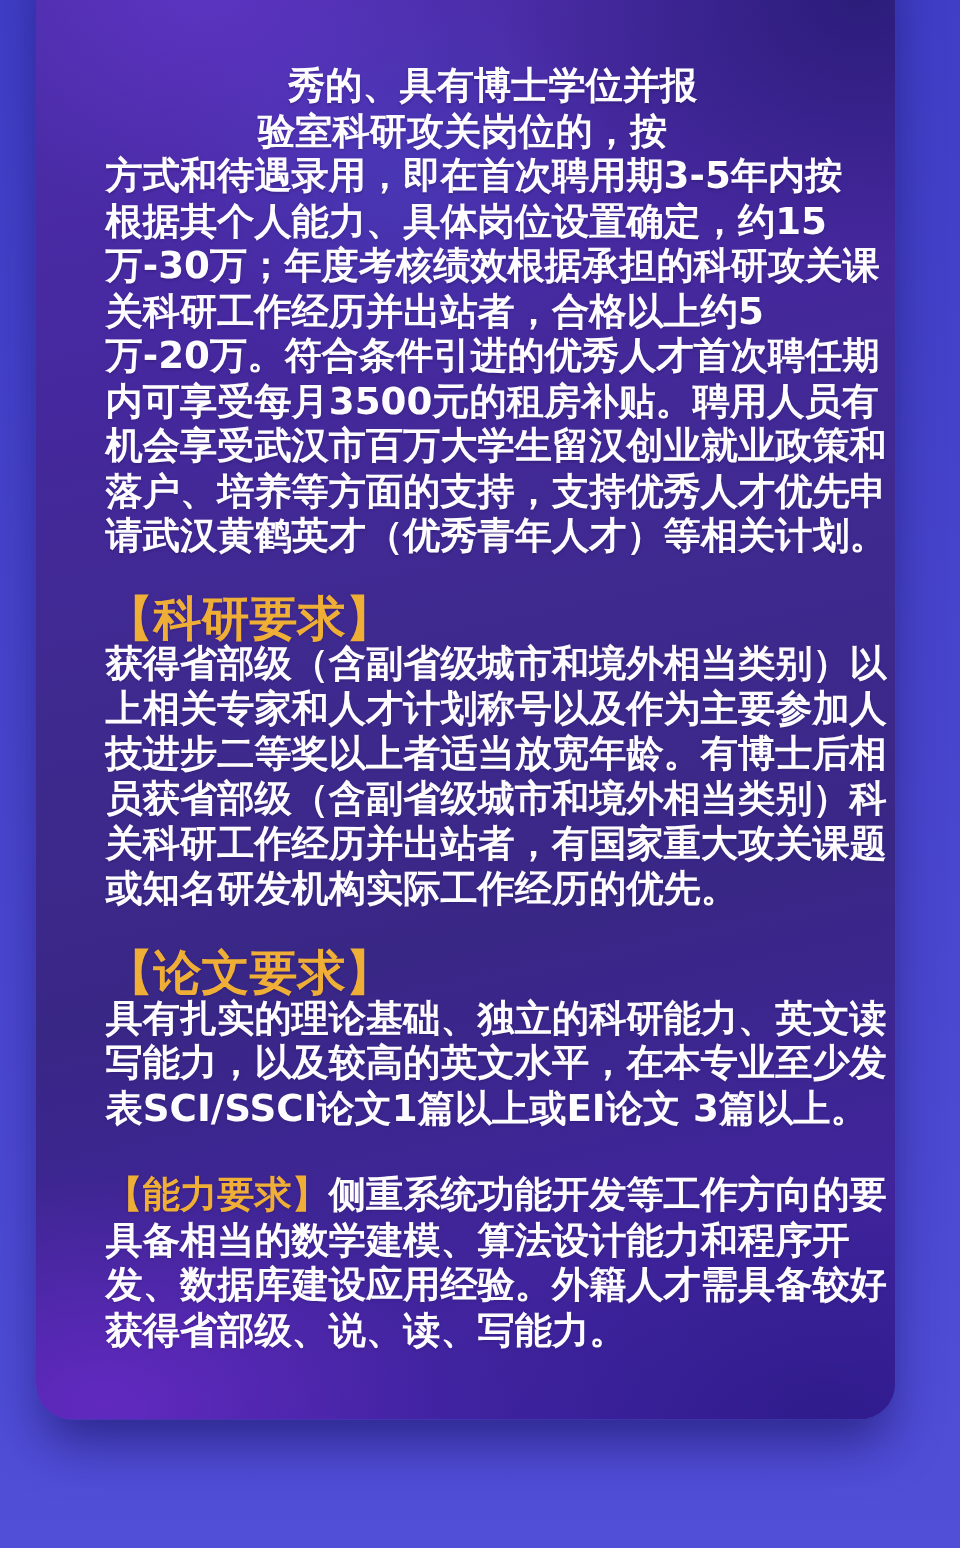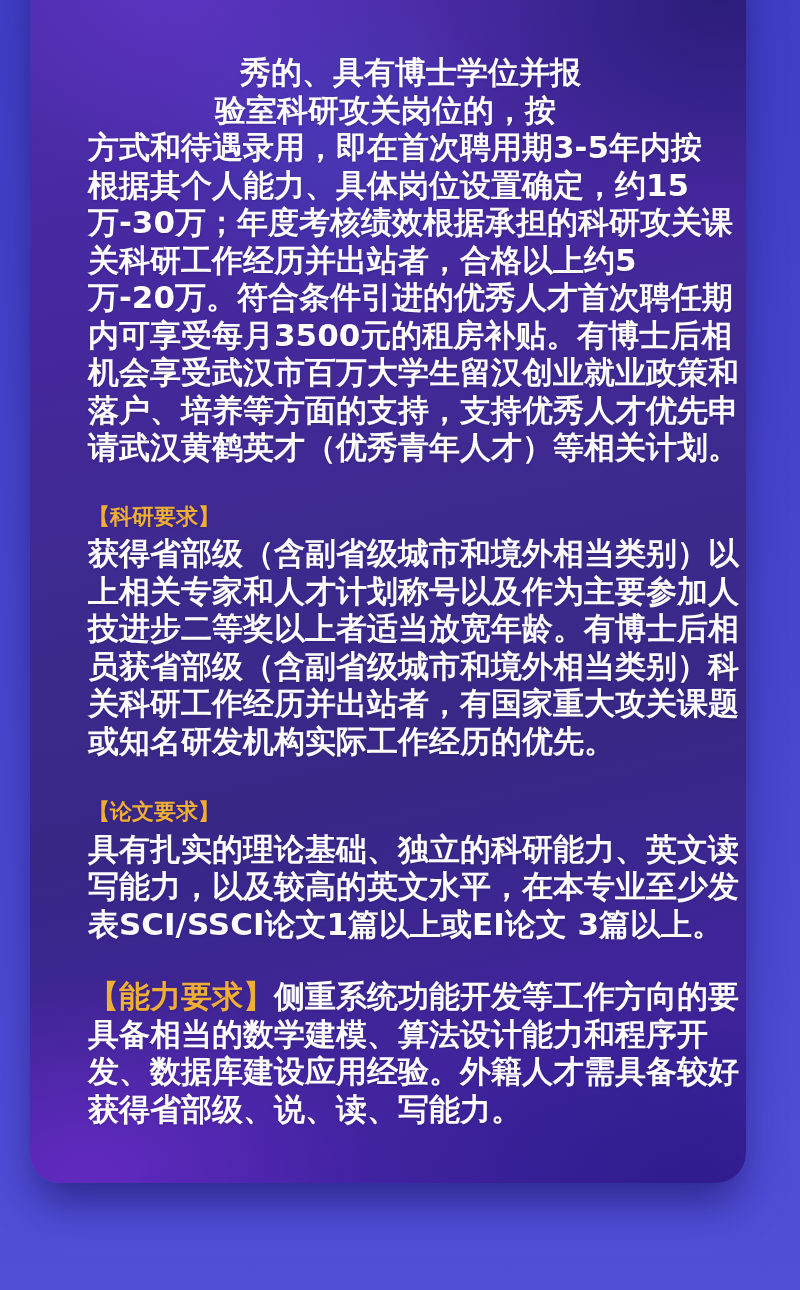--- a/index.html
+++ b/index.html
@@ -33,21 +33,21 @@
     margin-top:48px;
   }
   .line{white-space:nowrap;}
   .indent-1{padding-left:152px;}
   .indent-2{padding-left:127px;}
   .section{margin:0;}
   .sec-research{margin-top:31px;}
   .sec-paper{margin-top:33px;}
   .sec-ability{margin-top:35px;}
   .section-title{
-    margin:0;font-size:22px;line-height:37.5px;font-weight:700;
+    margin:0;font-size:40px;line-height:37.5px;font-weight:700;
     color:#efae35;white-space:nowrap;
   }
   .inline-title{color:#efae35;}
 </style>
 </head>
 <body>
 
 <div class="page">
   <div class="panel">
     
@@ -57,21 +57,21 @@
 
     <div class="line indent-1">秀的、具有博士学位并报</div>
     <div class="line indent-2">验室科研攻关岗位的，按</div>
 
     <div class="section">
       <div class="line">方式和待遇录用，即在首次聘用期3-5年内按</div>
       <div class="line">根据其个人能力、具体岗位设置确定，约15</div>
       <div class="line">万-30万；年度考核绩效根据承担的科研攻关课</div>
       <div class="line">关科研工作经历并出站者，合格以上约5</div>
       <div class="line">万-20万。符合条件引进的优秀人才首次聘任期</div>
-      <div class="line">内可享受每月3500元的租房补贴。有博士后相</div>
+      <div class="line">内可享受每月3500元的租房补贴。聘用人员有</div>
       <div class="line">机会享受武汉市百万大学生留汉创业就业政策和</div>
       <div class="line">落户、培养等方面的支持，支持优秀人才优先申</div>
       <div class="line">请武汉黄鹤英才（优秀青年人才）等相关计划。</div>
     </div>
 
     <div class="section sec-research">
       <h2 class="section-title">【科研要求】</h2>
       <div class="line">获得省部级（含副省级城市和境外相当类别）以</div>
       <div class="line">上相关专家和人才计划称号以及作为主要参加人</div>
       <div class="line">技进步二等奖以上者适当放宽年龄。有博士后相</div>

